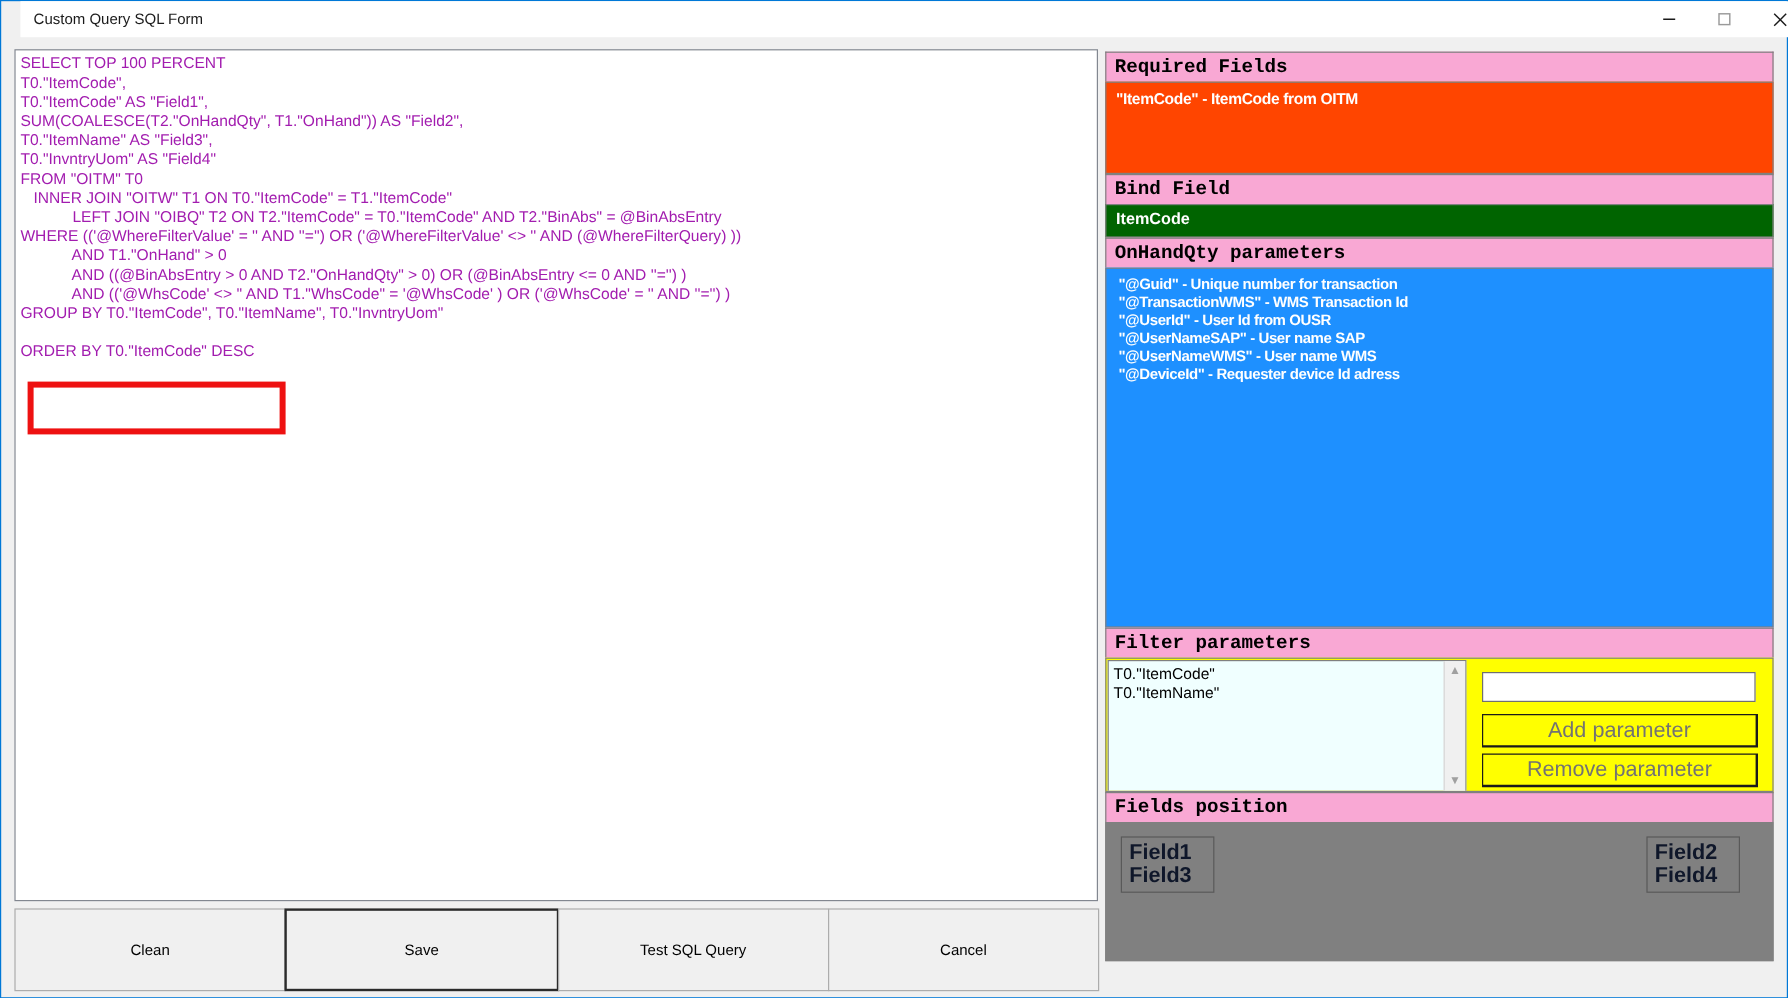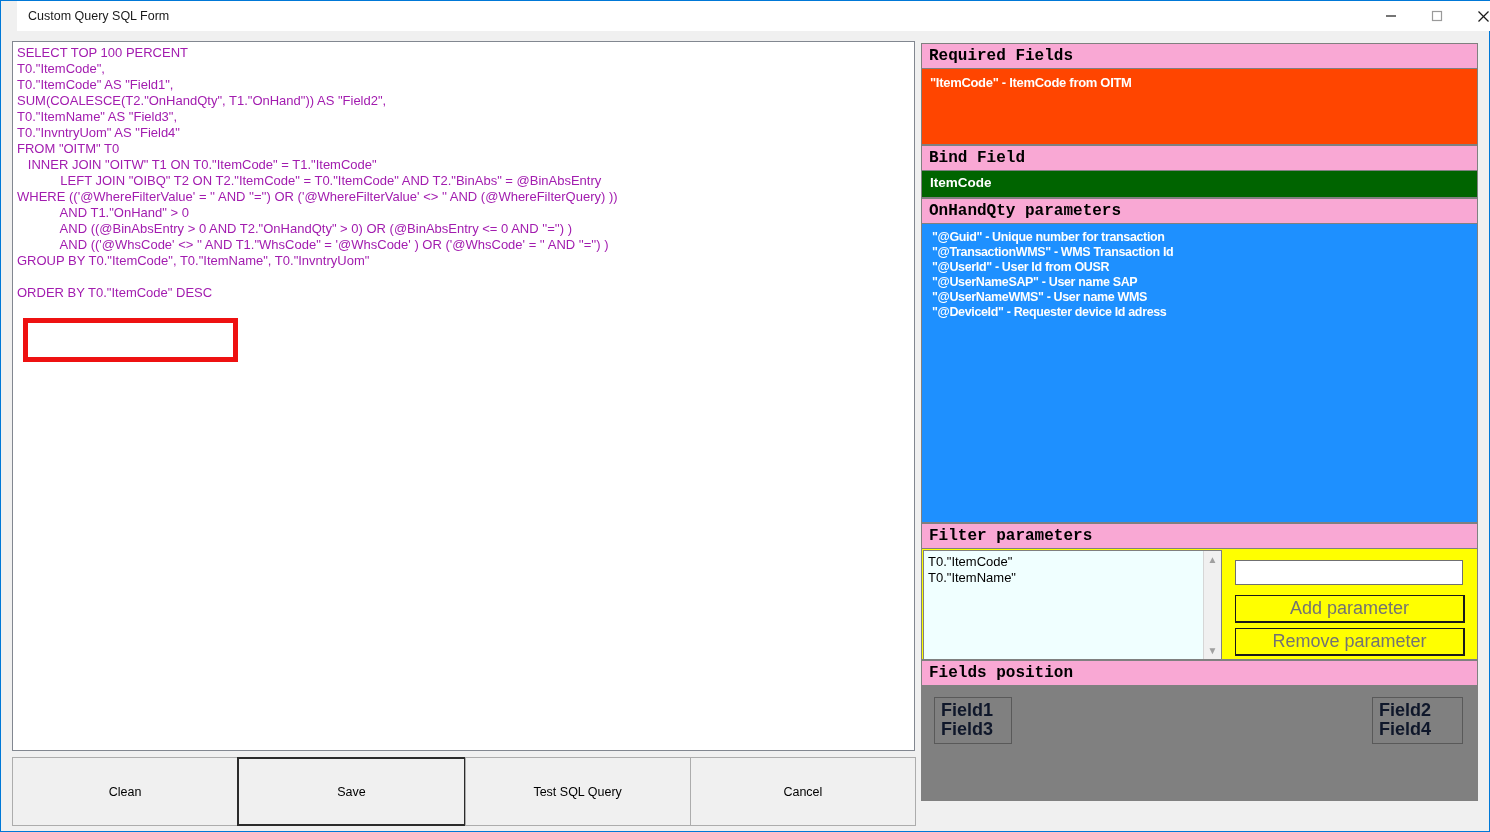--- a/index.html
+++ b/index.html
@@ -278,21 +278,21 @@
     height: 116px;
     position: relative;
   }
   .field-box {
     position: absolute;
     box-sizing: border-box;
     border: 1px solid #595959;
     padding: 3px 6px 4px 6px;
   }
   #field-box-left  { left: 12px; top: 11px; width: 78px; }
-  #field-box-right { left: 450px; top: 11px; width: 91px; }
+  #field-box-right { left: 450px; top: 11px; width: 78px; }
   .field-label {
     font-family: "Liberation Sans", sans-serif;
     font-size: 18px;
     font-weight: bold;
     color: #0f172a;
     line-height: 19px;
     white-space: nowrap;
   }
 </style>
 </head>

